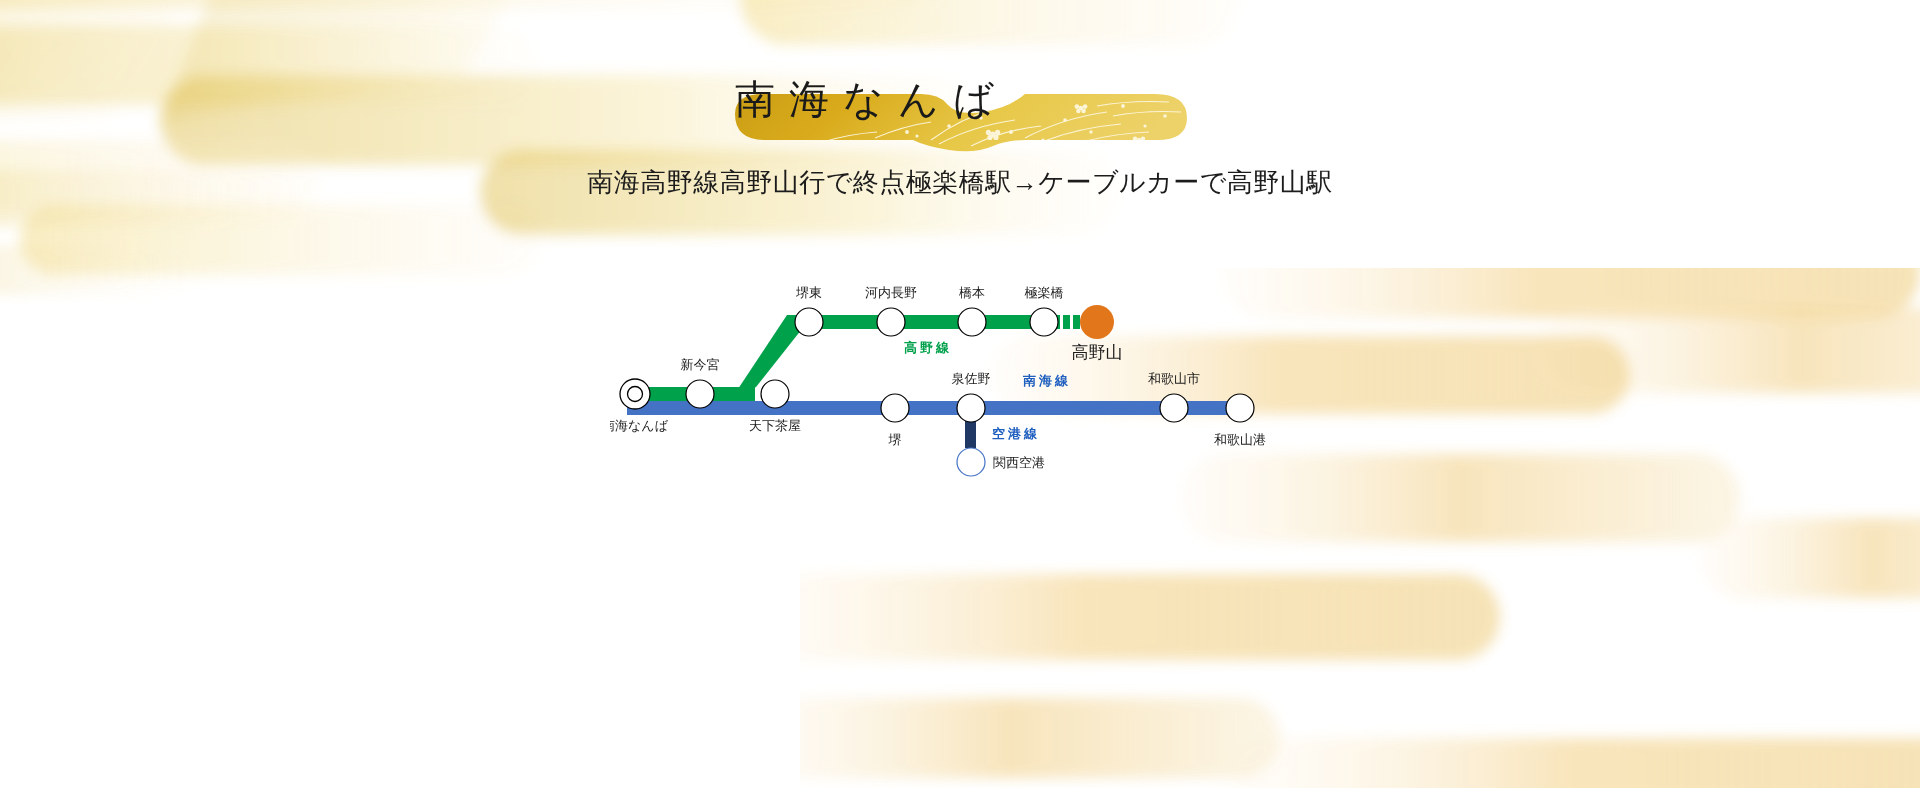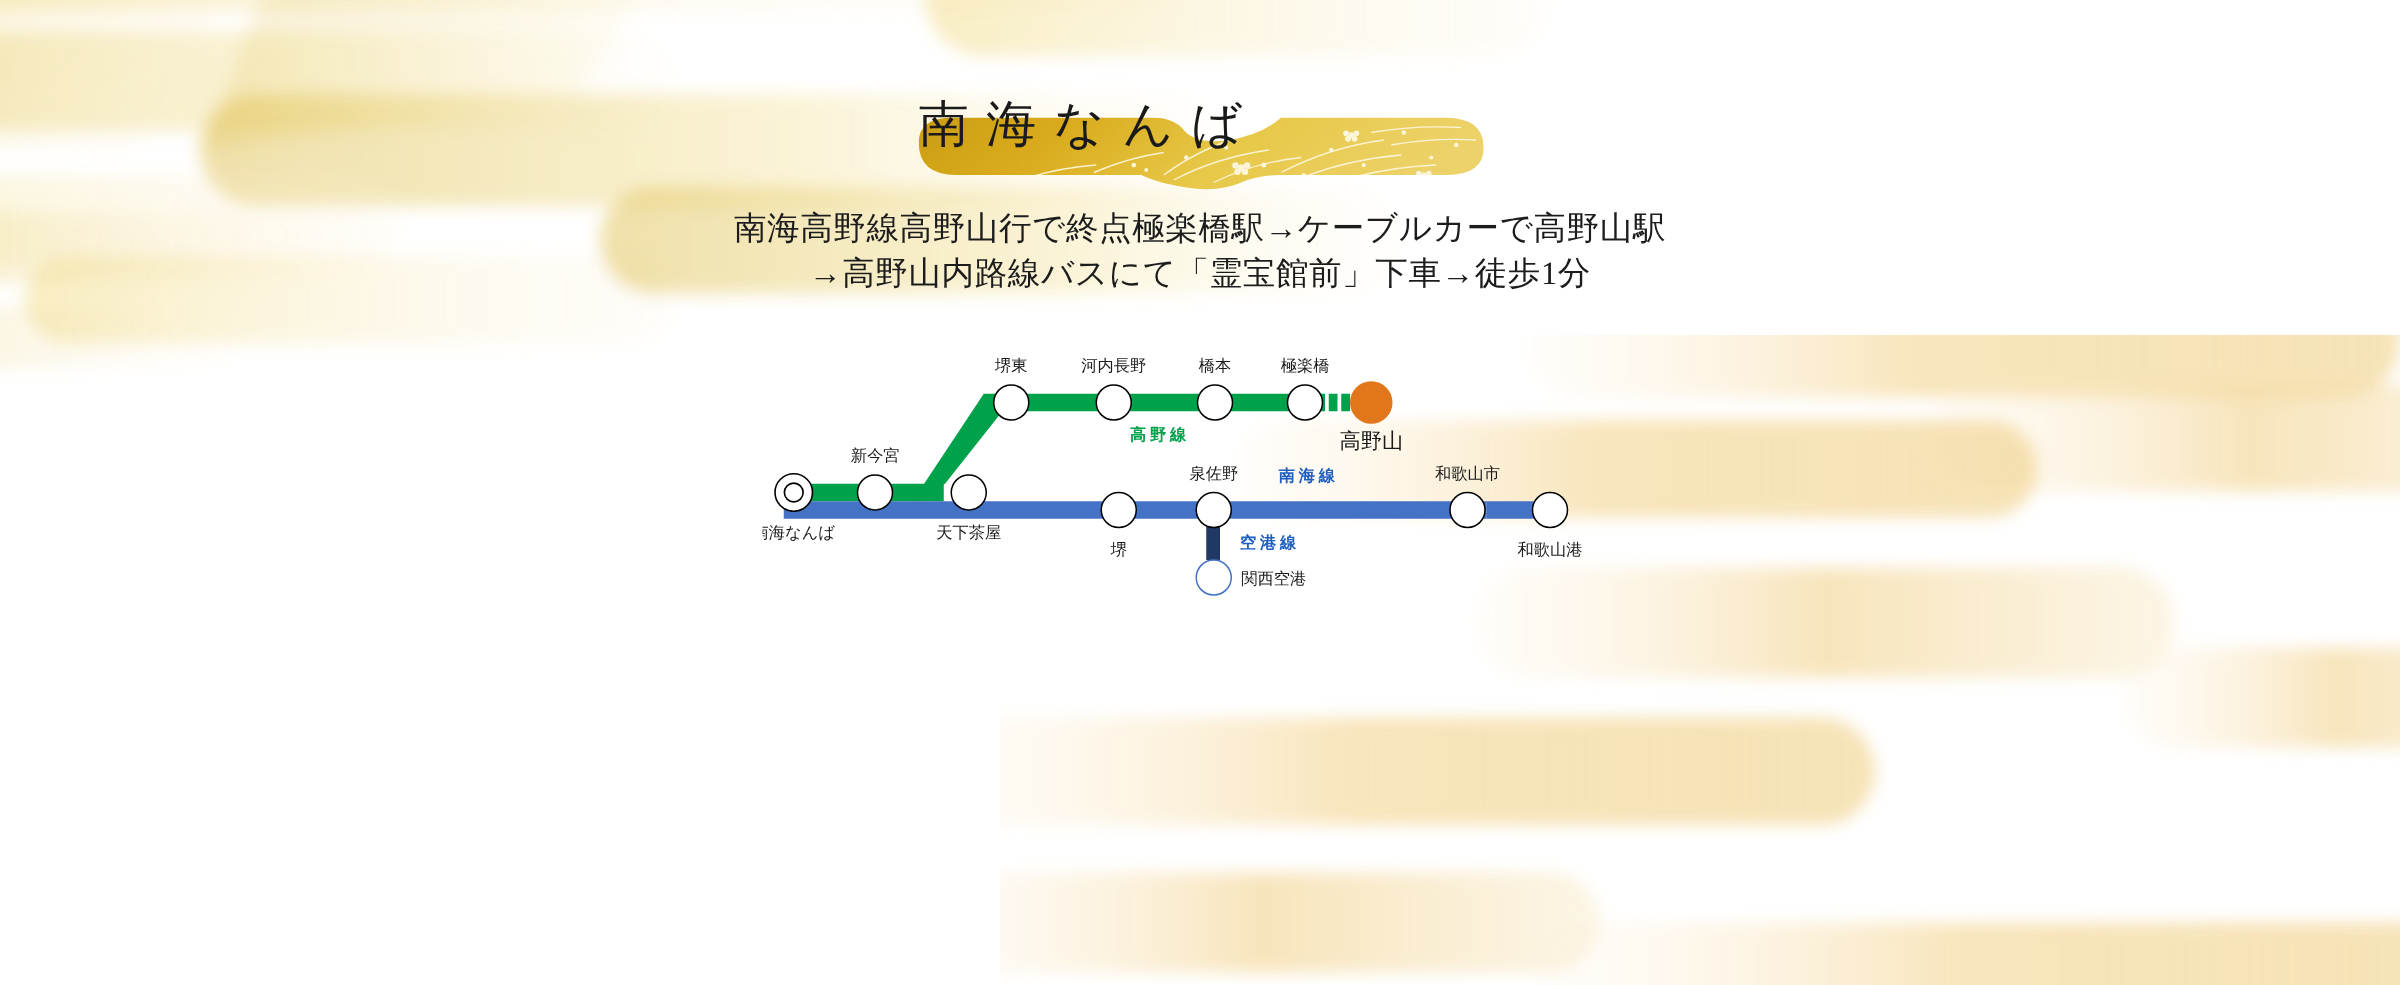--- a/index.html
+++ b/index.html
@@ -288,21 +288,20 @@
             </g>
           </g>
         </g>
       </svg>
       <div class="page-title">南海なんば</div>
     </div>
   </div>
 
   <div class="route-text">
     <div class="route-line">南海高野線高野山行で終点極楽橋駅→ケーブルカーで高野山駅</div>
-    <div class="route-line">→高野山内路線バスにて「霊宝館前」下車→徒歩1分</div>
   </div>
 
   <div class="map-wrap">
     <svg class="map-svg" width="700" height="215" viewBox="0 0 700 215">
 
       <g>
 
         <rect x="17" y="119" width="128" height="14" fill="#00a14b"></rect>
 
         <polygon points="120,133 146,119 203,47 177,47" fill="#00a14b"></polygon>

